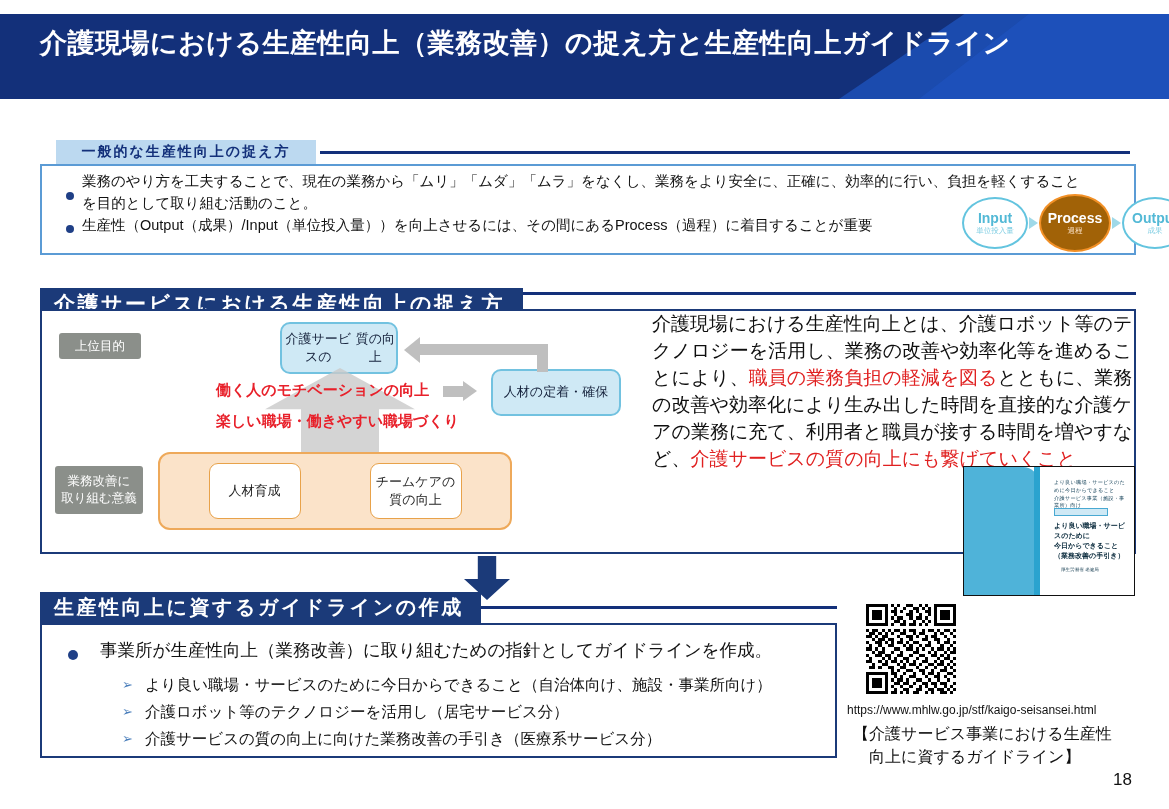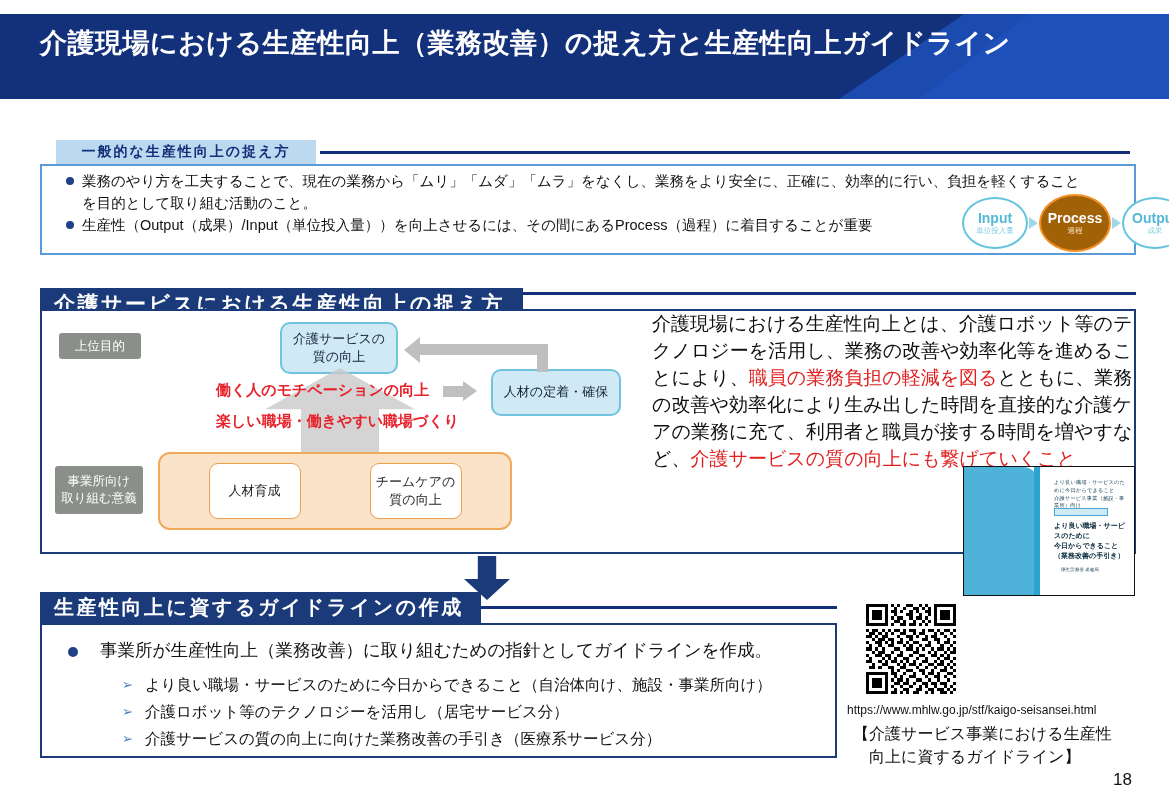--- a/index.html
+++ b/index.html
@@ -39,21 +39,21 @@
     font-weight: bold; display: flex; align-items: center;
     justify-content: center; letter-spacing: 2px;
   }
   .rule-line { position: absolute; background: #13307a; }
 
   .box-lightblue {
     position: absolute;
     border: 2px solid #5b9bd5;
     background: #ffffff;
   }
-  .bullet-row { position: absolute; display: flex; align-items: flex-start; }
+  .bullet-row { position: absolute; display: flex; align-items: center; }
   .dot {
     width: 8px; height: 8px; border-radius: 50%;
     background: #1f3f86; flex: 0 0 auto; margin-top: 7px; margin-right: 8px;
   }
   .bullet-txt { font-size: 14.5px; color: #111; line-height: 1.55; white-space: pre-line; }
 
   
   .ipo { position: absolute; display: flex; align-items: center; }
   .ellipse {
     width: 66px; height: 52px; border-radius: 50%;
@@ -81,21 +81,21 @@
   .box-navy { position: absolute; border: 2.5px solid #1b3a79; background: #fff; }
 
   .gray-tag {
     position: absolute; background: #8b8f8a; color: #fff;
     display: flex; flex-direction: column; align-items: center;
     justify-content: center; font-size: 12.5px; line-height: 1.35;
     text-align: center; border-radius: 3px;
   }
   .blue-card {
     position: absolute; background: #cfe9f5; border: 2px solid #72c2e0;
-    border-radius: 10px; display: flex; flex-direction: column;
+    border-radius: 10px; display: flex; flex-direction: row;
     align-items: center; justify-content: center;
     font-size: 13px; color: #14203a; line-height: 1.4; text-align: center;
   }
   .red-line {
     position: absolute; color: #e8202a; font-weight: bold;
     font-size: 15px; white-space: nowrap; z-index: 4;
   }
   .big-up-arrow {
     position: absolute; background: #c9c9c9; opacity: .8; z-index: 1;
     clip-path: polygon(50% 0, 100% 42%, 76% 42%, 76% 100%, 24% 100%, 24% 42%, 0 42%);
@@ -219,21 +219,21 @@
   <div class="rule-line" style="left:523px; top:292px; width:613px; height:3px;"></div>
 
   <div class="box-navy" style="left:40px; top:309px; width:1096px; height:245px;"></div>
 
   <div class="big-up-arrow" style="left:265px; top:368px; width:150px; height:98px;"></div>
 
   <div class="gray-tag" style="left:59px; top:333px; width:82px; height:26px;">
     <span>上位目的</span>
   </div>
   <div class="gray-tag" style="left:55px; top:466px; width:88px; height:48px;">
-    <span>事業所向け</span>
+    <span>業務改善に</span>
     <span>取り組む意義</span>
   </div>
 
   <div class="blue-card" style="left:280px; top:322px; width:118px; height:52px;">
     <span>介護サービスの</span>
     <span>質の向上</span>
   </div>
 
   <div class="blue-card" style="left:491px; top:369px; width:130px; height:47px;">
     <span>人材の定着・確保</span>

